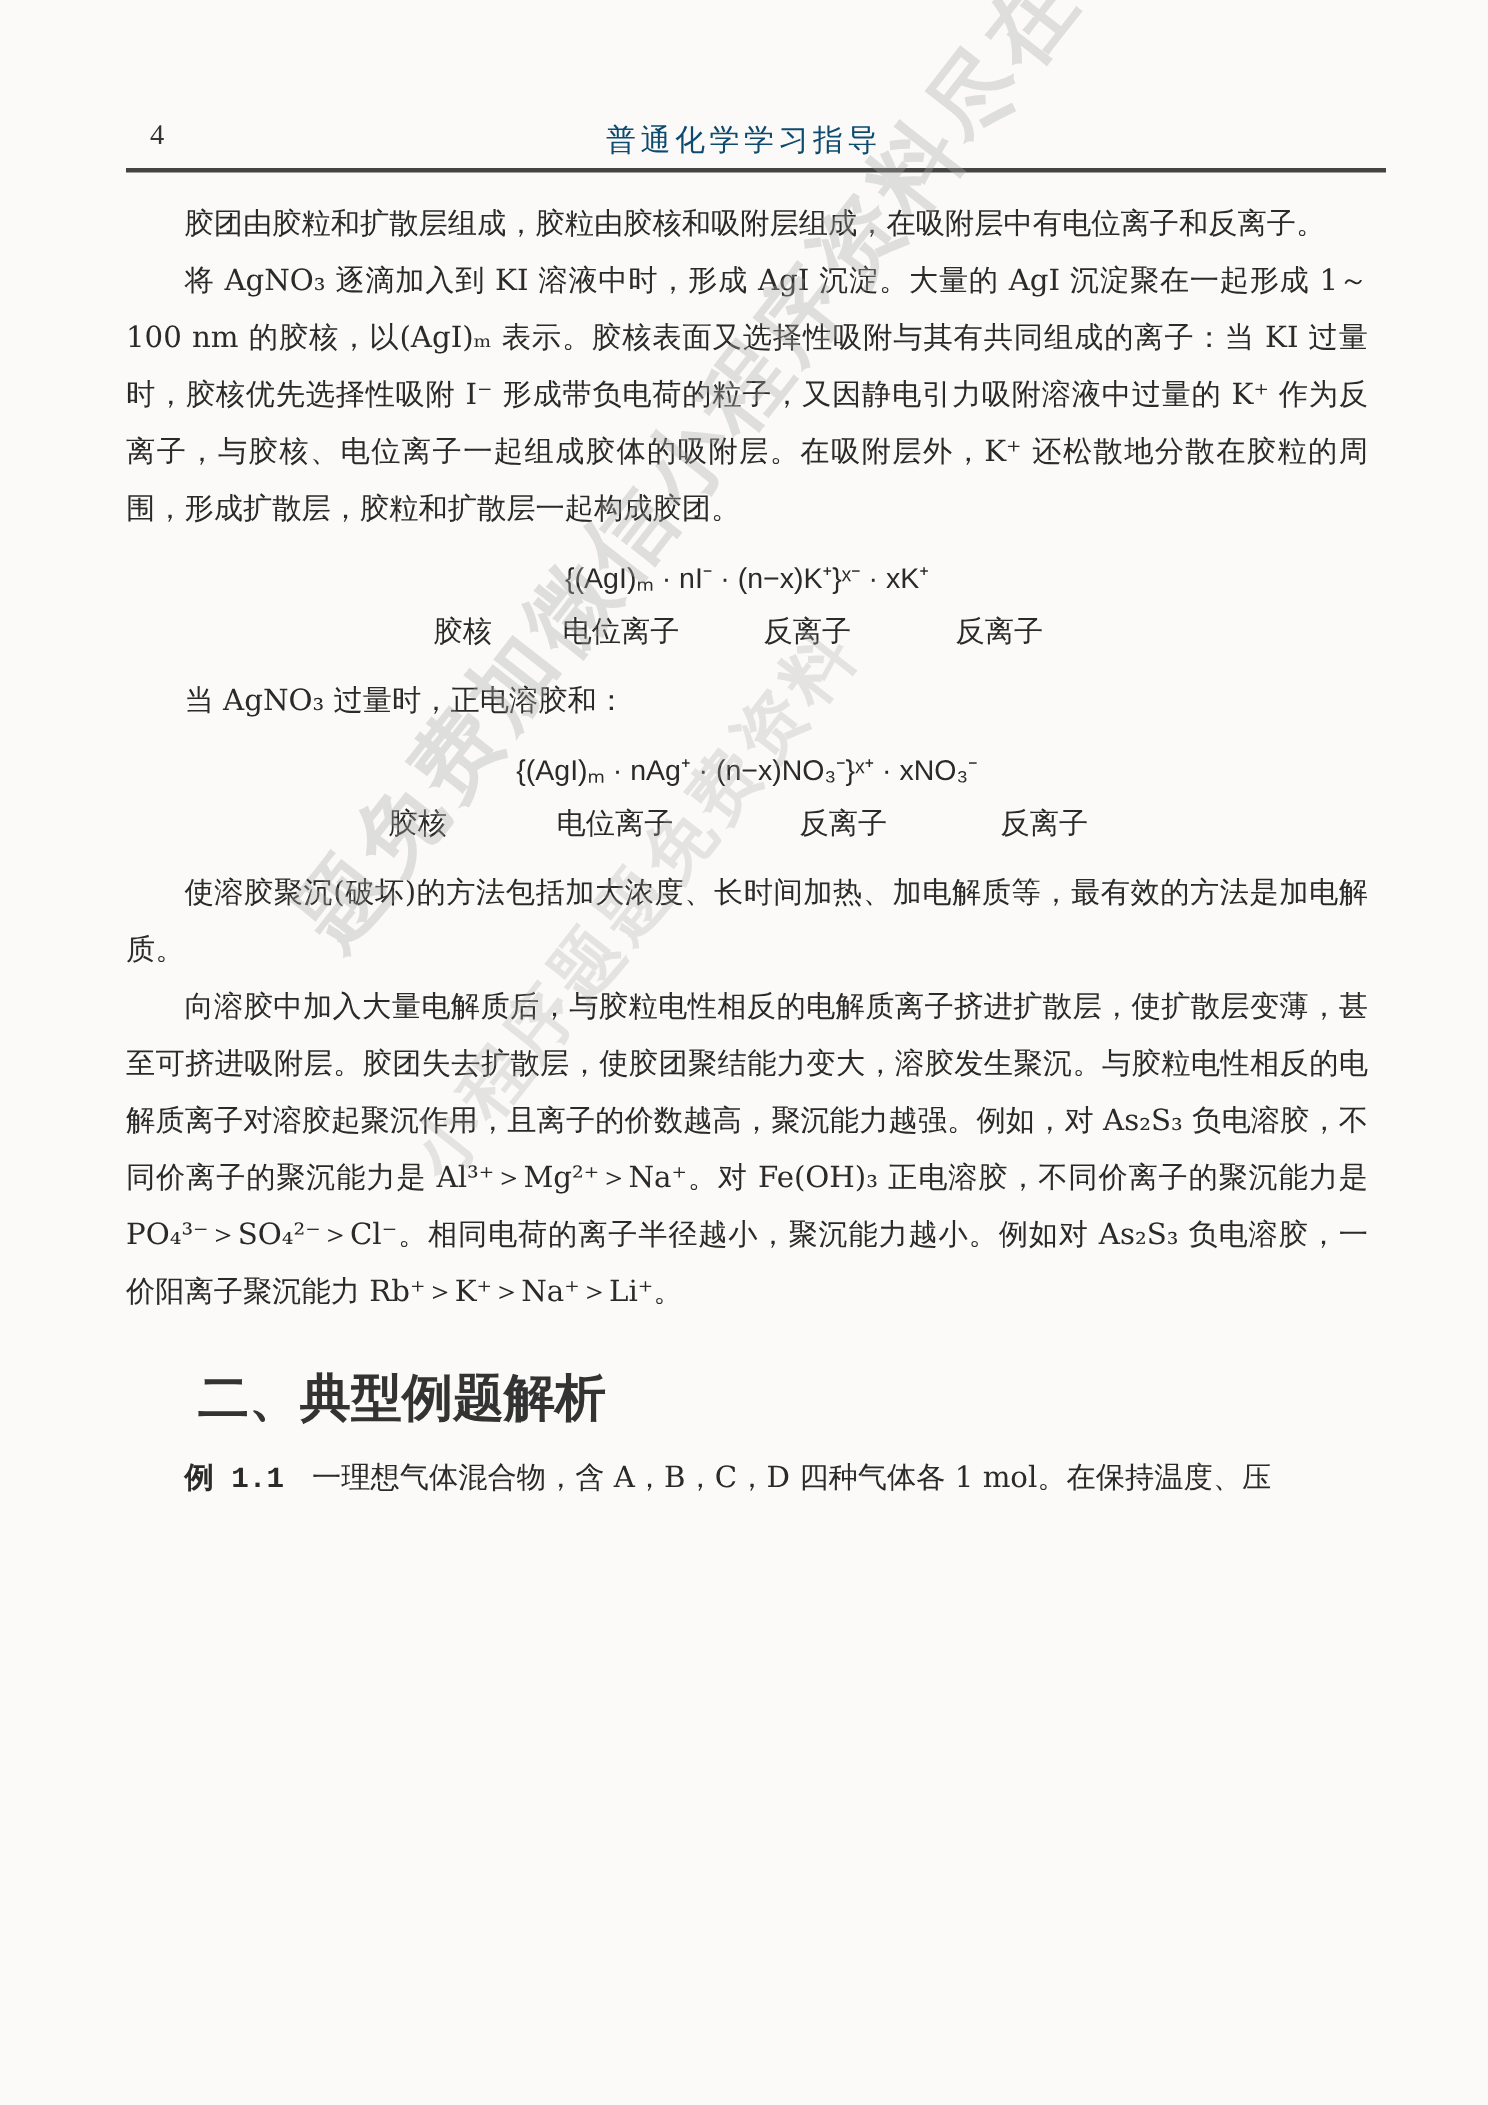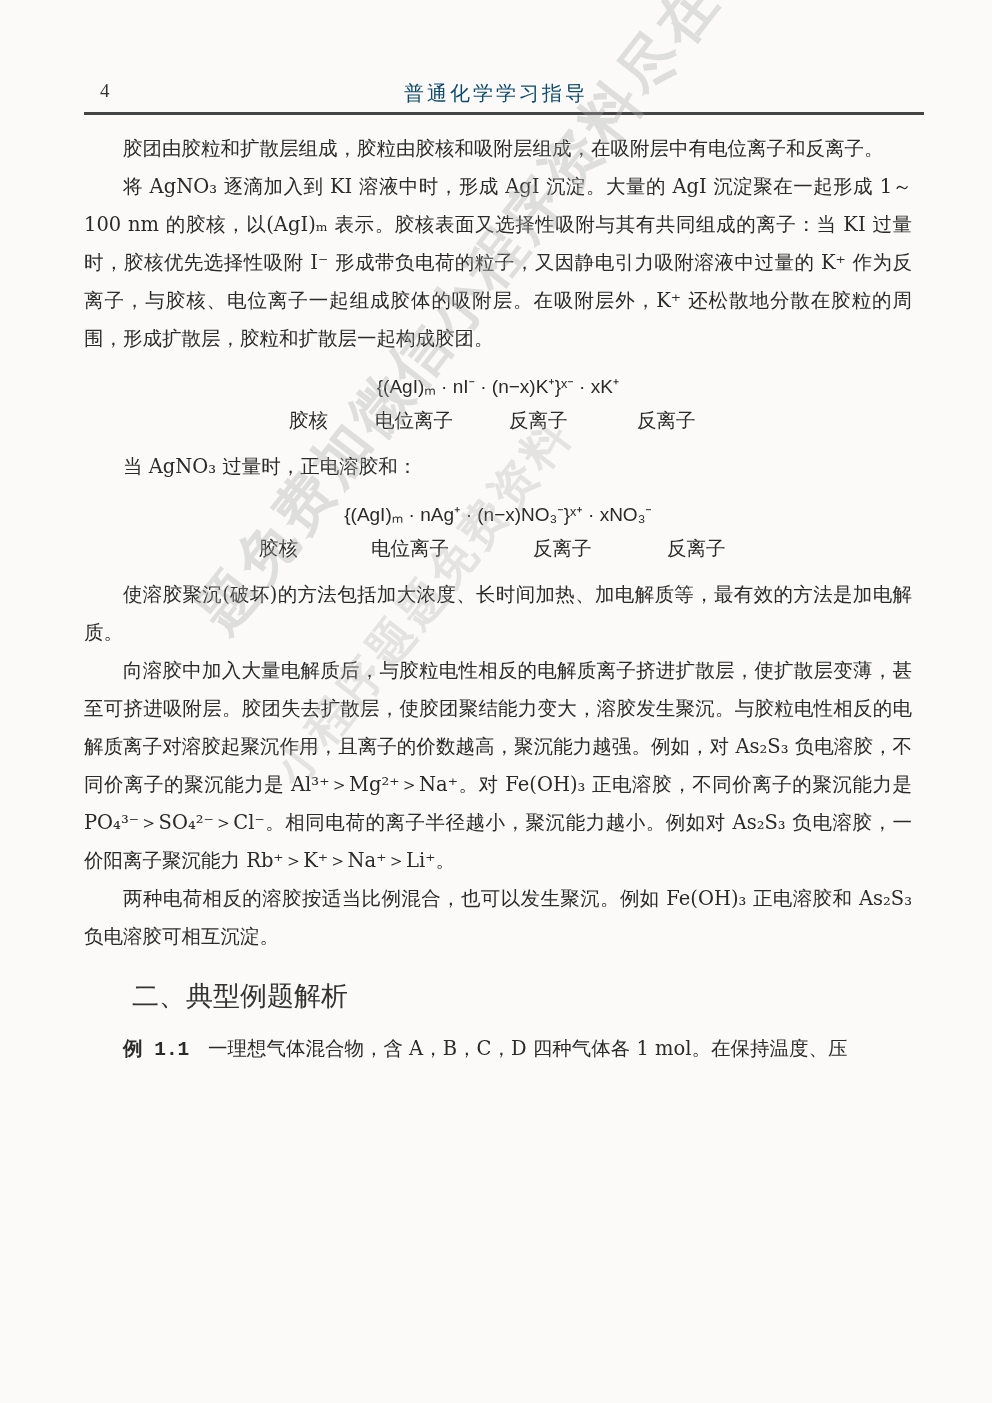--- a/index.html
+++ b/index.html
@@ -18,21 +18,21 @@
   .formula-labels { display: flex; justify-content: center; gap: 16px; font-size: 19.5px; line-height: 34px; margin-bottom: 10px; }
   .formula-labels span { display: inline-block; }
   .f1-labels span:nth-child(1) { width: 70px; }
   .f1-labels span:nth-child(2) { width: 118px; }
   .f1-labels span:nth-child(3) { width: 112px; }
   .f1-labels span:nth-child(4) { width: 70px; }
   .f2-labels span:nth-child(1) { width: 96px; }
   .f2-labels span:nth-child(2) { width: 146px; }
   .f2-labels span:nth-child(3) { width: 118px; }
   .f2-labels span:nth-child(4) { width: 70px; }
-  .section-heading { font-size: 27px; line-height: 40px; margin: 20px 0 14px 48px; font-family: "DejaVu Sans", sans-serif; font-weight: normal; color: #333; }
+  .section-heading { font-size: 34px; line-height: 40px; margin: 32px 0 14px 48px; font-family: "DejaVu Sans", sans-serif; font-weight: bold; color: #333; }
   .example { margin: 0; text-indent: 2em; }
   .example-label { font-family: Liberation Mono, monospace; font-weight: bold; }
   .watermark {
     position: absolute; left: 180px; top: 600px; width: 900px;
     transform: rotate(-52deg); transform-origin: left top;
     font-family: "DejaVu Sans", sans-serif; font-weight: bold; font-size: 58px;
     color: rgba(170,170,170,0.35); letter-spacing: 4px; white-space: nowrap; pointer-events: none;
   }
   .watermark2 { left: 260px; top: 760px; font-size: 46px; color: rgba(170,170,170,0.28); }
 </style>
@@ -62,21 +62,20 @@
   <div class="formula">{(AgI)ₘ · nAg⁺ · (n−x)NO₃⁻}ˣ⁺ · xNO₃⁻</div>
   <div class="formula-labels f2-labels">
     <span>胶核</span>
     <span>电位离子</span>
     <span>反离子</span>
     <span>反离子</span>
   </div>
 
   <p class="para">使溶胶聚沉(破坏)的方法包括加大浓度、长时间加热、加电解质等，最有效的方法是加电解质。</p>
   <p class="para">向溶胶中加入大量电解质后，与胶粒电性相反的电解质离子挤进扩散层，使扩散层变薄，甚至可挤进吸附层。胶团失去扩散层，使胶团聚结能力变大，溶胶发生聚沉。与胶粒电性相反的电解质离子对溶胶起聚沉作用，且离子的价数越高，聚沉能力越强。例如，对 As₂S₃ 负电溶胶，不同价离子的聚沉能力是 Al³⁺＞Mg²⁺＞Na⁺。对 Fe(OH)₃ 正电溶胶，不同价离子的聚沉能力是 PO₄³⁻＞SO₄²⁻＞Cl⁻。相同电荷的离子半径越小，聚沉能力越小。例如对 As₂S₃ 负电溶胶，一价阳离子聚沉能力 Rb⁺＞K⁺＞Na⁺＞Li⁺。</p>
-  <p class="para">两种电荷相反的溶胶按适当比例混合，也可以发生聚沉。例如 Fe(OH)₃ 正电溶胶和 As₂S₃ 负电溶胶可相互沉淀。</p>
 
   <h2 class="section-heading">二、典型例题解析</h2>
 
   <p class="example">
     <span class="example-label">例 1.1</span>&nbsp;&nbsp;
     <span>一理想气体混合物，含 A，B，C，D 四种气体各 1 mol。在保持温度、压</span>
   </p>
 </div>
 
 <div class="watermark">题免费加微信小程序资料尽在</div>

